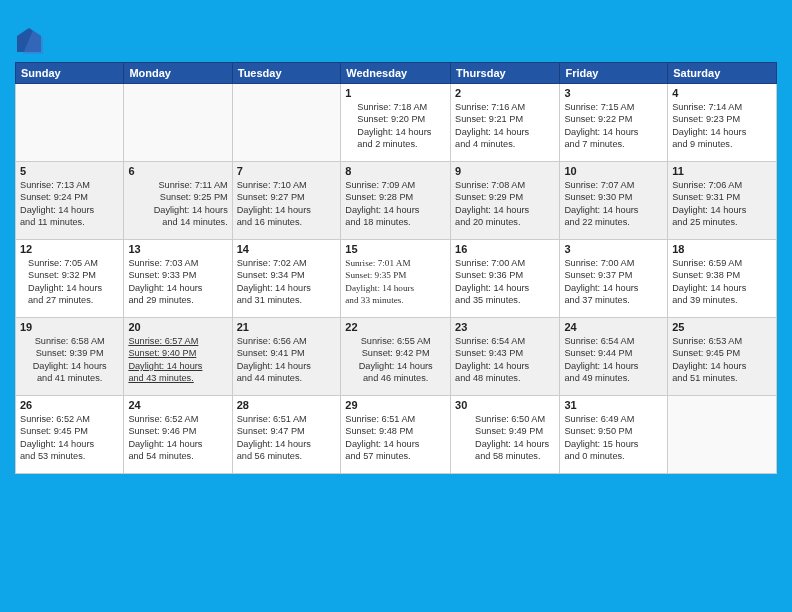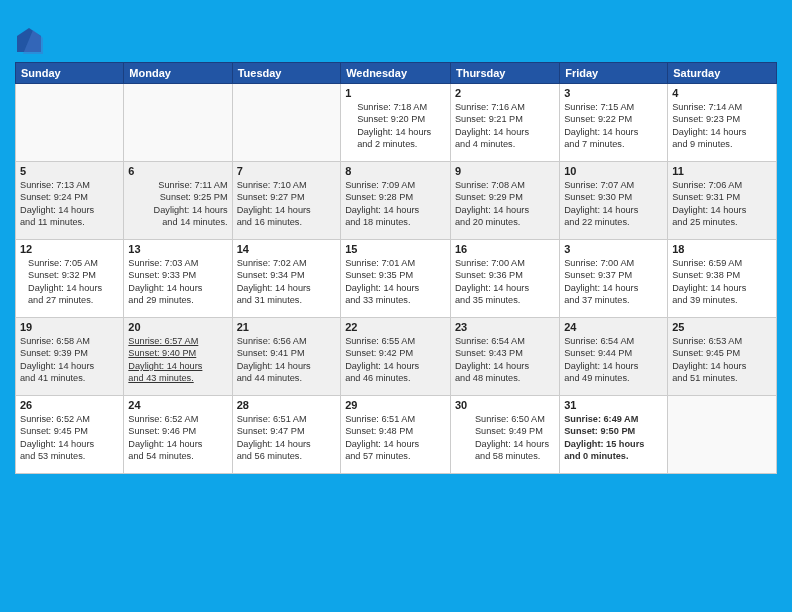--- a/index.html
+++ b/index.html
@@ -226,21 +226,21 @@
           </td>
           <td>
             <span class="day-num">14</span>
             <div class="day-info" style="white-space: pre-line;">Sunrise: 7:02 AM
 Sunset: 9:34 PM
 Daylight: 14 hours
 and 31 minutes.</div>
           </td>
           <td>
             <span class="day-num">15</span>
-            <div class="day-info" style="white-space: pre-line;">Sunrise: 7:01 AM
+            <div class="day-info" style="white-space: pre-line; font-family: Liberation Serif, serif;">Sunrise: 7:01 AM
 Sunset: 9:35 PM
 Daylight: 14 hours
 and 33 minutes.</div>
           </td>
           <td>
             <span class="day-num">16</span>
             <div class="day-info" style="white-space: pre-line;">Sunrise: 7:00 AM
 Sunset: 9:36 PM
 Daylight: 14 hours
 and 35 minutes.</div>
@@ -256,42 +256,42 @@
             <span class="day-num">18</span>
             <div class="day-info" style="white-space: pre-line;">Sunrise: 6:59 AM
 Sunset: 9:38 PM
 Daylight: 14 hours
 and 39 minutes.</div>
           </td>
         </tr>
         <tr class="row-shaded">
           <td>
             <span class="day-num">19</span>
-            <div class="day-info" style="white-space: pre-line;">Sunrise: 6:58 AM
+            <div class="day-info" style="white-space: pre-line; text-align: center;">Sunrise: 6:58 AM
 Sunset: 9:39 PM
 Daylight: 14 hours
 and 41 minutes.</div>
           </td>
           <td>
             <span class="day-num">20</span>
             <div class="day-info" style="white-space: pre-line; text-decoration: underline;">Sunrise: 6:57 AM
 Sunset: 9:40 PM
 Daylight: 14 hours
 and 43 minutes.</div>
           </td>
           <td>
             <span class="day-num">21</span>
             <div class="day-info" style="white-space: pre-line;">Sunrise: 6:56 AM
 Sunset: 9:41 PM
 Daylight: 14 hours
 and 44 minutes.</div>
           </td>
           <td>
             <span class="day-num">22</span>
-            <div class="day-info" style="white-space: pre-line;">Sunrise: 6:55 AM
+            <div class="day-info" style="white-space: pre-line; text-align: center;">Sunrise: 6:55 AM
 Sunset: 9:42 PM
 Daylight: 14 hours
 and 46 minutes.</div>
           </td>
           <td>
             <span class="day-num">23</span>
             <div class="day-info" style="white-space: pre-line;">Sunrise: 6:54 AM
 Sunset: 9:43 PM
 Daylight: 14 hours
 and 48 minutes.</div>
@@ -342,21 +342,21 @@
           </td>
           <td>
             <span class="day-num">30</span>
             <div class="day-info" style="white-space: pre-line; margin-left: 20px;">Sunrise: 6:50 AM
 Sunset: 9:49 PM
 Daylight: 14 hours
 and 58 minutes.</div>
           </td>
           <td>
             <span class="day-num">31</span>
-            <div class="day-info" style="white-space: pre-line; font-weight: bold;">Sunrise: 6:49 AM
+            <div class="day-info" style="white-space: pre-line;">Sunrise: 6:49 AM
 Sunset: 9:50 PM
 Daylight: 15 hours
 and 0 minutes.</div>
           </td>
           <td class="empty"></td>
         </tr>
       </tbody>
   </table>
 </div>
 

